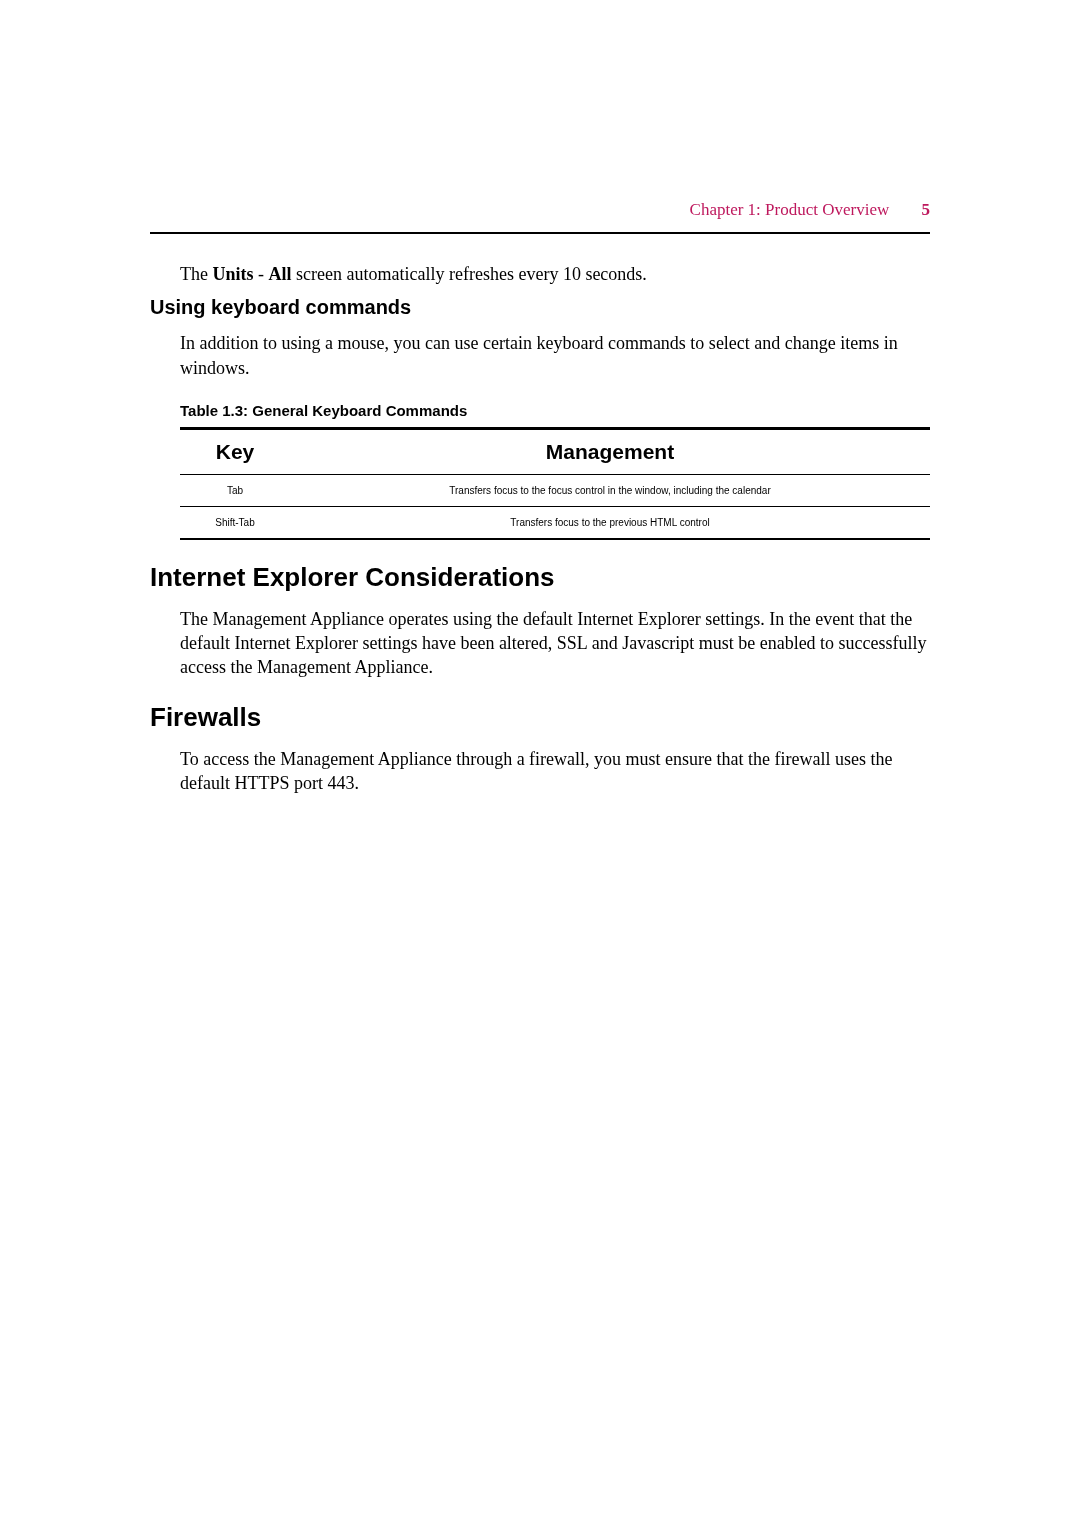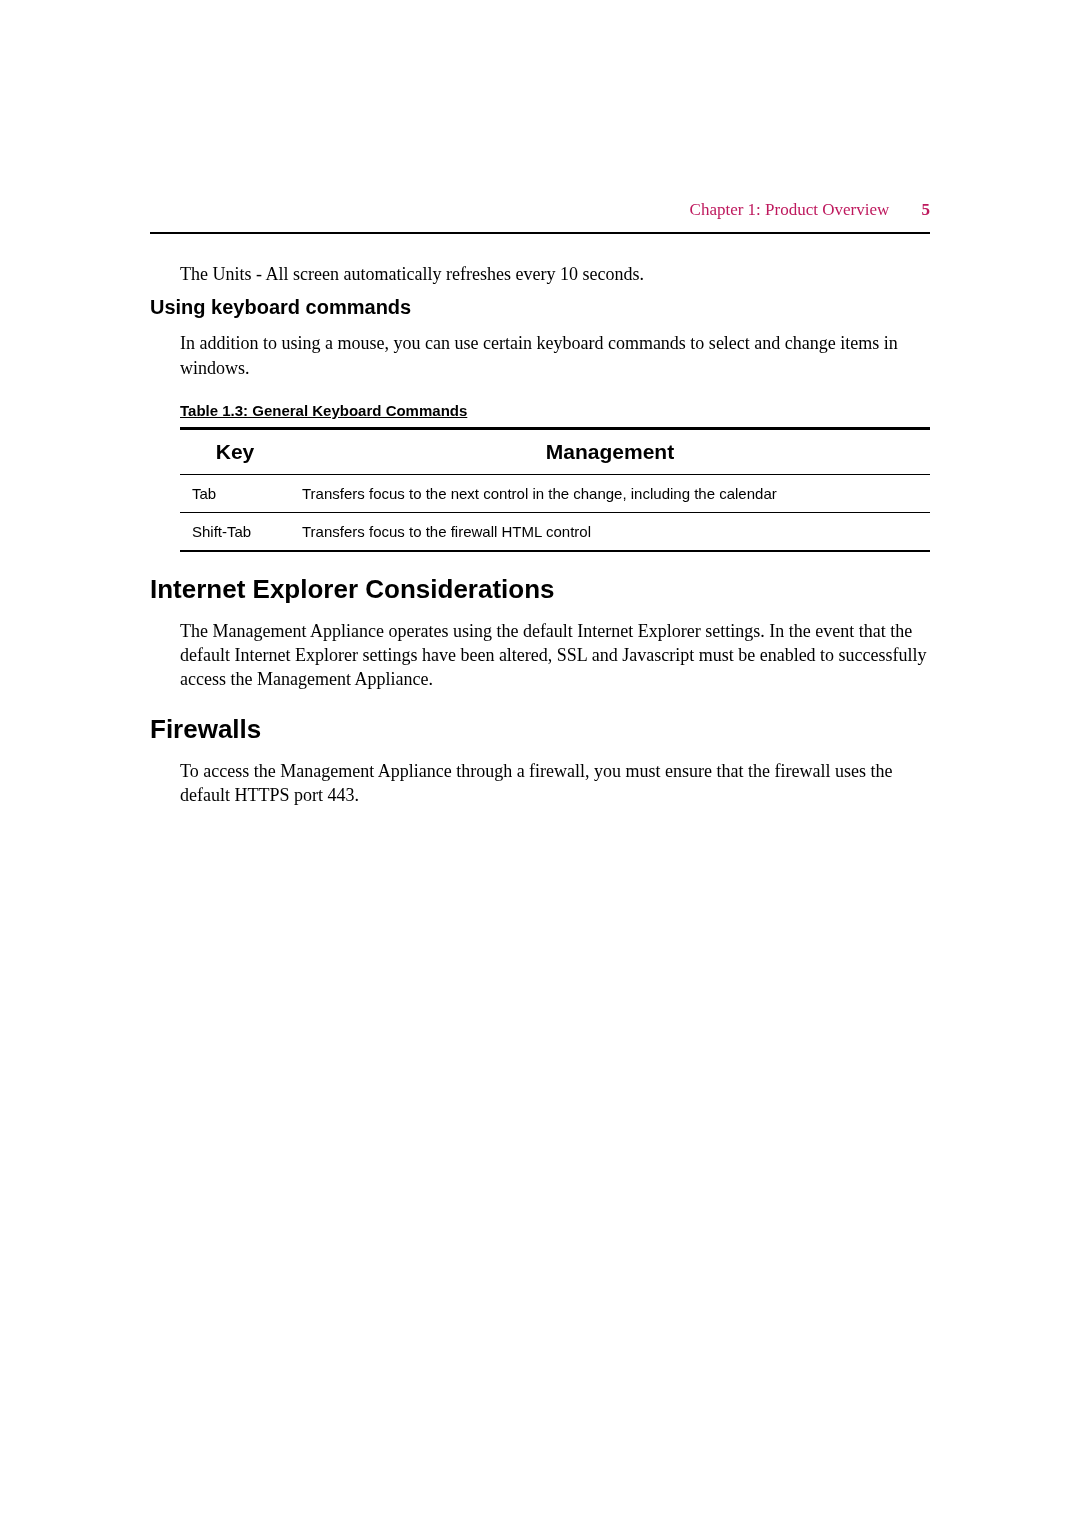--- a/index.html
+++ b/index.html
@@ -50,31 +50,30 @@
     }
     .body-text {
       font-family: "Times New Roman", Times, serif;
       font-size: 18px;
       color: #000;
       line-height: 1.35;
       margin-left: 30px;
       margin-bottom: 10px;
     }
     .body-text .bold {
-      font-weight: normal;
+      font-weight: bold;
     }
     .table-caption {
       font-family: Arial, Helvetica, sans-serif;
       font-weight: bold;
       font-size: 15px;
       color: #000;
       margin-left: 30px;
       margin-top: 22px;
       margin-bottom: 8px;
-      text-decoration: underline;
     }
     .kb-table {
       margin-left: 30px;
       width: calc(100% - 30px);
       border-collapse: collapse;
     }
     .kb-table thead tr {
       border-top: 3px solid #000;
       border-bottom: 1px solid #000;
     }
@@ -89,22 +88,23 @@
       width: 110px;
     }
     .kb-table tbody tr {
       border-bottom: 1px solid #000;
     }
     .kb-table tbody tr:last-child {
       border-bottom: 2px solid #000;
     }
     .kb-table td {
       font-family: Arial, Helvetica, sans-serif;
-      font-size: 15px;
+      font-size: 10px;
       padding: 10px 12px;
+      text-align: center;
     }
   </style>
 </head>
 <body>
 
 <div class="page">
 
   <div class="header">
     <span>Chapter 1: Product Overview</span>
     <span class="page-num">5</span>
@@ -122,25 +122,25 @@
   <table class="kb-table">
     <thead>
       <tr>
         <th class="key-col">Key</th>
         <th>Management</th>
       </tr>
     </thead>
     <tbody>
       <tr>
         <td>Tab</td>
-        <td>Transfers focus to the next control in the change, including the calendar</td>
+        <td>Transfers focus to the focus control in the window, including the calendar</td>
       </tr>
       <tr>
         <td>Shift-Tab</td>
-        <td>Transfers focus to the firewall HTML control</td>
+        <td>Transfers focus to the previous HTML control</td>
       </tr>
     </tbody>
   </table>
 
   <div class="heading-h2">Internet Explorer Considerations</div>
   <p class="body-text">The Management Appliance operates using the default Internet Explorer settings. In the event that the default Internet Explorer settings have been altered, SSL and Javascript must be enabled to successfully access the Management Appliance.</p>
 
   <div class="heading-h2">Firewalls</div>
   <p class="body-text">To access the Management Appliance through a firewall, you must ensure that the firewall uses the default HTTPS port 443.</p>
 

